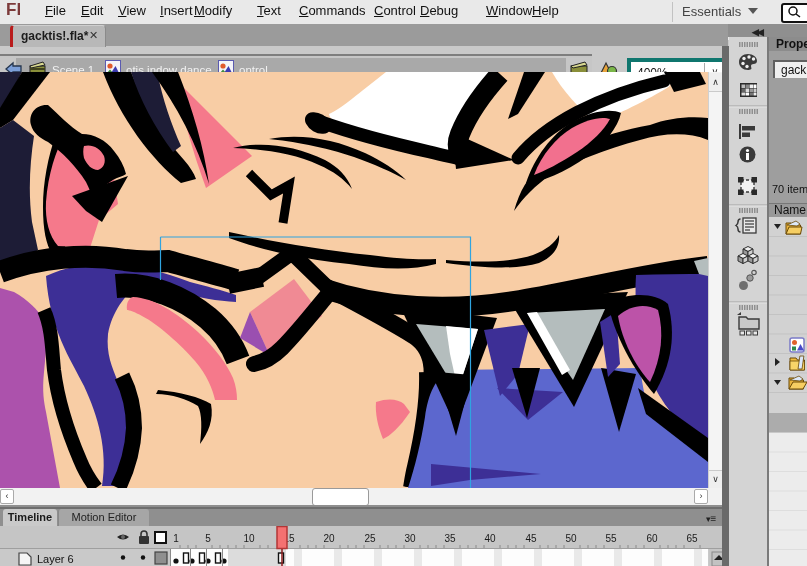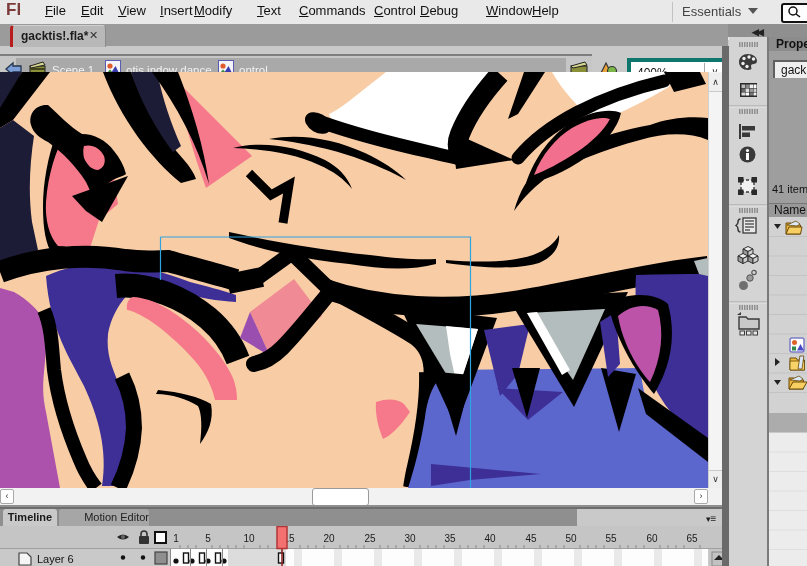--- a/index.html
+++ b/index.html
@@ -32,23 +32,23 @@
 #vscroll{left:708px;top:72px;width:14px;height:416px;background:#f4f4f4;border-left:1px solid #d0d0d0;}
 #vup{position:absolute;left:0px;top:1px;width:13px;height:18px;background:#efefef;border-bottom:1px solid #cacaca;text-align:center;font-size:9px;color:#333;line-height:18px;}
 #vdn{position:absolute;left:0px;top:398px;width:13px;height:17px;background:#efefef;border-top:1px solid #cacaca;text-align:center;font-size:9px;color:#333;line-height:17px;}
 #hscroll{left:0;top:488px;width:708px;height:17px;background:#f2f2f2;}
 #hleft{position:absolute;left:0;top:1px;width:12px;height:13px;background:#fff;border:1px solid #aaa;border-radius:2px;text-align:center;font-size:9px;color:#333;line-height:13px;}
 #hright{position:absolute;left:694px;top:1px;width:12px;height:13px;background:#fff;border:1px solid #aaa;border-radius:2px;text-align:center;font-size:9px;color:#333;line-height:13px;}
 #hthumb{position:absolute;left:312px;top:0px;width:55px;height:16px;background:#fff;border:1px solid #9a9a9a;border-radius:3px;}
 #corner{left:708px;top:488px;width:14px;height:17px;background:#f2f2f2;text-align:center;font-size:9px;color:#333;line-height:15px;}
 #darkline{left:0;top:505px;width:729px;height:4px;background:#8f8f8f;border-bottom:2px solid #6e6e6e;height:2px;}
 
-#tltabs{left:0;top:509px;width:577px;height:17px;background:#8f8f8f;}
+#tltabs{left:0;top:509px;width:729px;height:17px;background:#8f8f8f;}
 #tltab1{position:absolute;left:3px;top:0;width:54px;height:17px;background:#c9c9c9;border-radius:3px 3px 0 0;font-size:11px;font-weight:bold;color:#1a1a1a;text-align:center;line-height:17px;}
-#tltab2{position:absolute;left:58px;top:0;width:90px;height:17px;background:#a6a6a6;border-radius:3px 3px 0 0;font-size:11px;color:#222;text-align:right;line-height:17px;border-left:1px solid #888;}
+#tltab2{position:absolute;left:58px;top:0;width:90px;height:17px;background:#a6a6a6;border-radius:3px 3px 0 0;font-size:11px;color:#222;text-align:center;line-height:17px;border-left:1px solid #888;}
 #tlmenu{position:absolute;left:706px;top:4px;font-size:9px;color:#222;}
 #tlhead{left:0;top:526px;width:729px;height:23px;background:#c5c5c5;}
 #tllayer{left:0;top:549px;width:729px;height:17px;background:#c9c9c9;}
 #framesvg{position:absolute;left:0;top:0;}
 
 #dockstrip{left:729px;top:37px;width:38px;height:529px;background:#d4d4d4;}
 #dockborder{left:767px;top:37px;width:2px;height:529px;background:#7a7a7a;}
 #rpanel{left:769px;top:37px;width:38px;height:529px;background:#9e9e9e;}
 #prophead{position:absolute;left:0;top:0;width:38px;height:14px;background:#8c8c8c;font-size:12px;font-weight:bold;color:#111;padding-left:7px;line-height:15px;}
 #gackfield{position:absolute;left:4px;top:23px;width:40px;height:16px;background:#efefef;border-top:2px solid #606060;border-left:2px solid #606060;font-size:12px;color:#111;padding-left:6px;line-height:16px;}
@@ -483,21 +483,21 @@
         <rect x="3" y="19" width="4.5" height="4" fill="#e8e8e8" stroke="#3a3a3a" stroke-width="1"></rect>
         <rect x="9.5" y="19" width="4.5" height="4" fill="#e8e8e8" stroke="#3a3a3a" stroke-width="1"></rect>
         <rect x="16" y="19" width="4.5" height="4" fill="#e8e8e8" stroke="#3a3a3a" stroke-width="1"></rect>
       </g>
 </svg>
 </div>
 <div class="abs" id="dockborder"></div>
 <div class="abs" id="rpanel">
   <div id="prophead">Proper</div>
   <div id="gackfield">gack</div>
-  <div id="items41">41 item</div>
+  <div id="items41">70 item</div>
   <div id="namehead">Name</div>
   <div id="liblist">
   <svg width="38" height="349" viewBox="0 0 38 349">
   <rect x="0" y="0" width="38" height="196" fill="#d2d2d2"></rect>
   <g stroke="#c3c3c3" stroke-width="1">
           <line x1="0" y1="19.5" x2="38" y2="19.5"></line>
           <line x1="0" y1="39" x2="38" y2="39"></line>
           <line x1="0" y1="58.5" x2="38" y2="58.5"></line>
           <line x1="0" y1="78" x2="38" y2="78"></line>
           <line x1="0" y1="97.5" x2="38" y2="97.5"></line>

